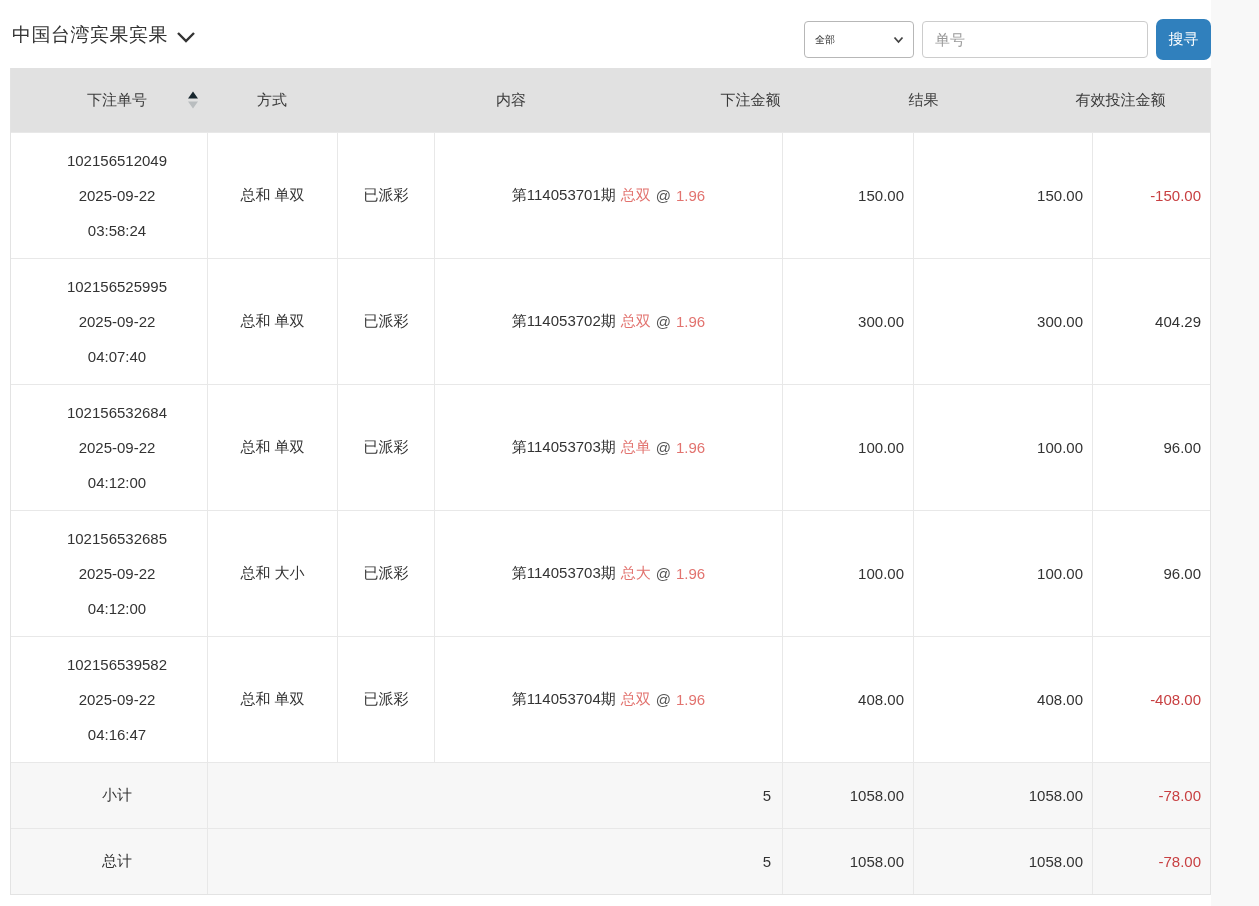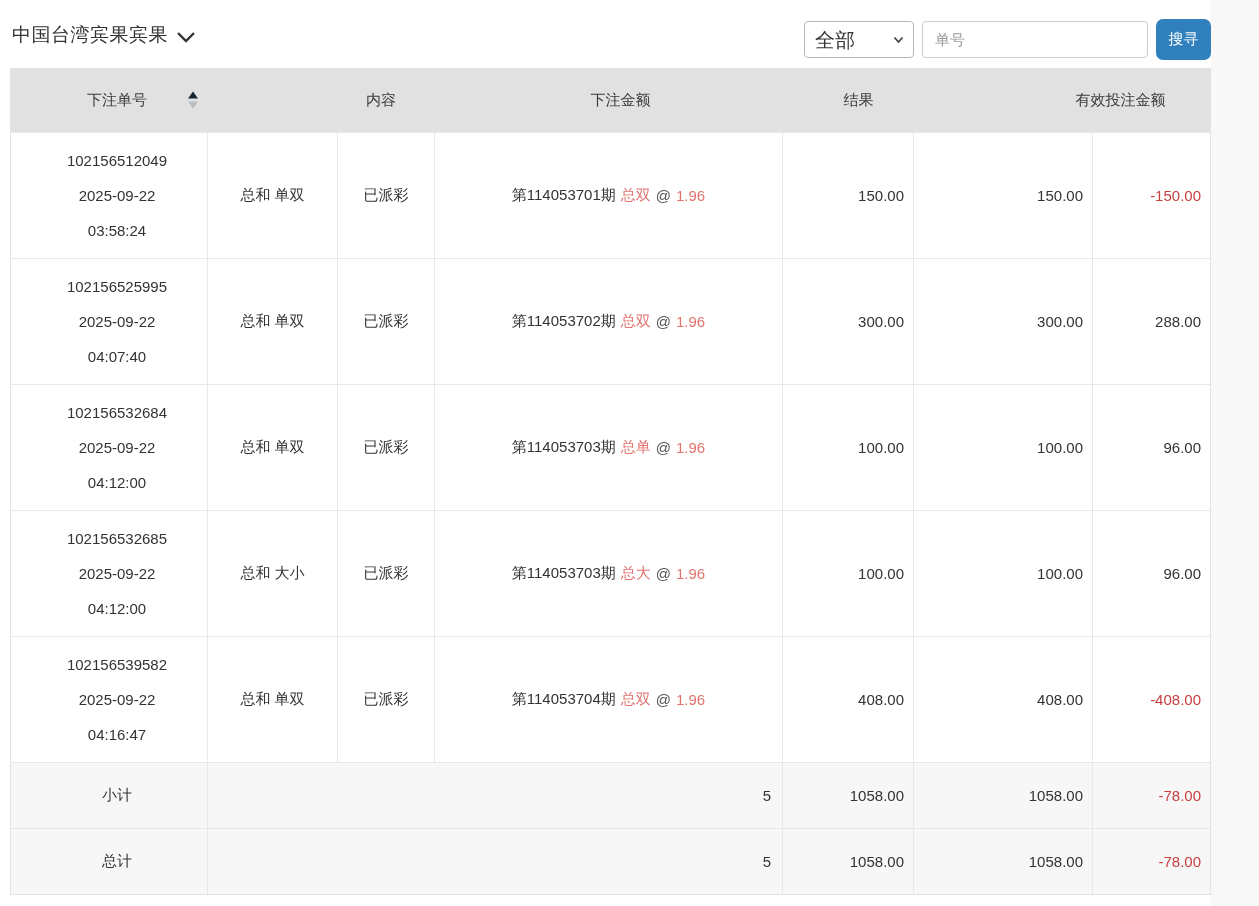--- a/index.html
+++ b/index.html
@@ -10,21 +10,21 @@
 
   
   .topbar { position:absolute; left:0; top:0; width:1211px; height:68px; }
   .game-selector { position:absolute; left:12px; top:22px; display:flex; align-items:center; gap:8px; cursor:pointer; }
   .page-title { font-size:19px; color:#333; letter-spacing:0.5px; }
   .chev { display:block; margin-top:3px; }
 
   .controls { position:absolute; right:0; top:19px; display:flex; align-items:center; gap:8px; }
   .select-wrap { position:relative; width:110px; height:37px; }
   .select-wrap select { width:110px; height:37px; border:1px solid #b7b7b7; border-radius:4px;
-     background:#fff; font-size:20px; color:#333; padding:0 26px 0 10px;
+     background:#fff; font-size:10px; color:#333; padding:0 26px 0 10px;
      -webkit-appearance:none; appearance:none; font-family:inherit; }
   .select-chev { position:absolute; right:10px; top:15px; pointer-events:none; }
   .order-input { width:226px; height:37px; border:1px solid #cccccc; border-radius:4px;
      font-size:15px; color:#333; padding:5px 12px; font-family:inherit; outline:none; }
   .order-input::placeholder { color:#999; }
   .search-btn { width:55px; height:41px; background:#3080bd; color:#fff; border:none;
      border-radius:7px; font-size:15px; cursor:pointer; font-family:inherit; }
 
   
   .table { position:absolute; left:10px; top:68px; width:1201px; background:#fff;
@@ -89,20 +89,21 @@
 
   <div class="table">
     <div class="thead">
       <div class="th c1">
         <span>下注单号</span>
         <span class="sort">
           <span class="tri up"></span>
           <span class="tri down"></span>
         </span>
       </div>
+      <div class="th c2">方式</div>
       <div class="th c4">内容</div>
       <div class="th c5">下注金额</div>
       <div class="th c7">结果</div>
       <div class="th c6">有效投注金额</div>
     </div>
 
     <div id="table-body">
         <div class="tr">
     <div class="td c1 cell-id">
       <div>102156512049</div>
@@ -130,21 +131,21 @@
     <div class="td c2">总和 单双</div>
     <div class="td c3">已派彩</div>
     <div class="td c4 content-cell">
       <span>第114053702期</span>
       <span class="odds-red">总双</span>
       <span class="at-sign">@</span>
       <span class="odds-red">1.96</span>
     </div>
     <div class="td c5 num">300.00</div>
     <div class="td c6 num">300.00</div>
-    <div class="td c7 num result">288.00</div>
+    <div class="td c7 num result">404.29</div>
   </div>
         <div class="tr">
     <div class="td c1 cell-id">
       <div>102156532684</div>
       <div>2025-09-22</div>
       <div>04:12:00</div>
     </div>
     <div class="td c2">总和 单双</div>
     <div class="td c3">已派彩</div>
     <div class="td c4 content-cell">

